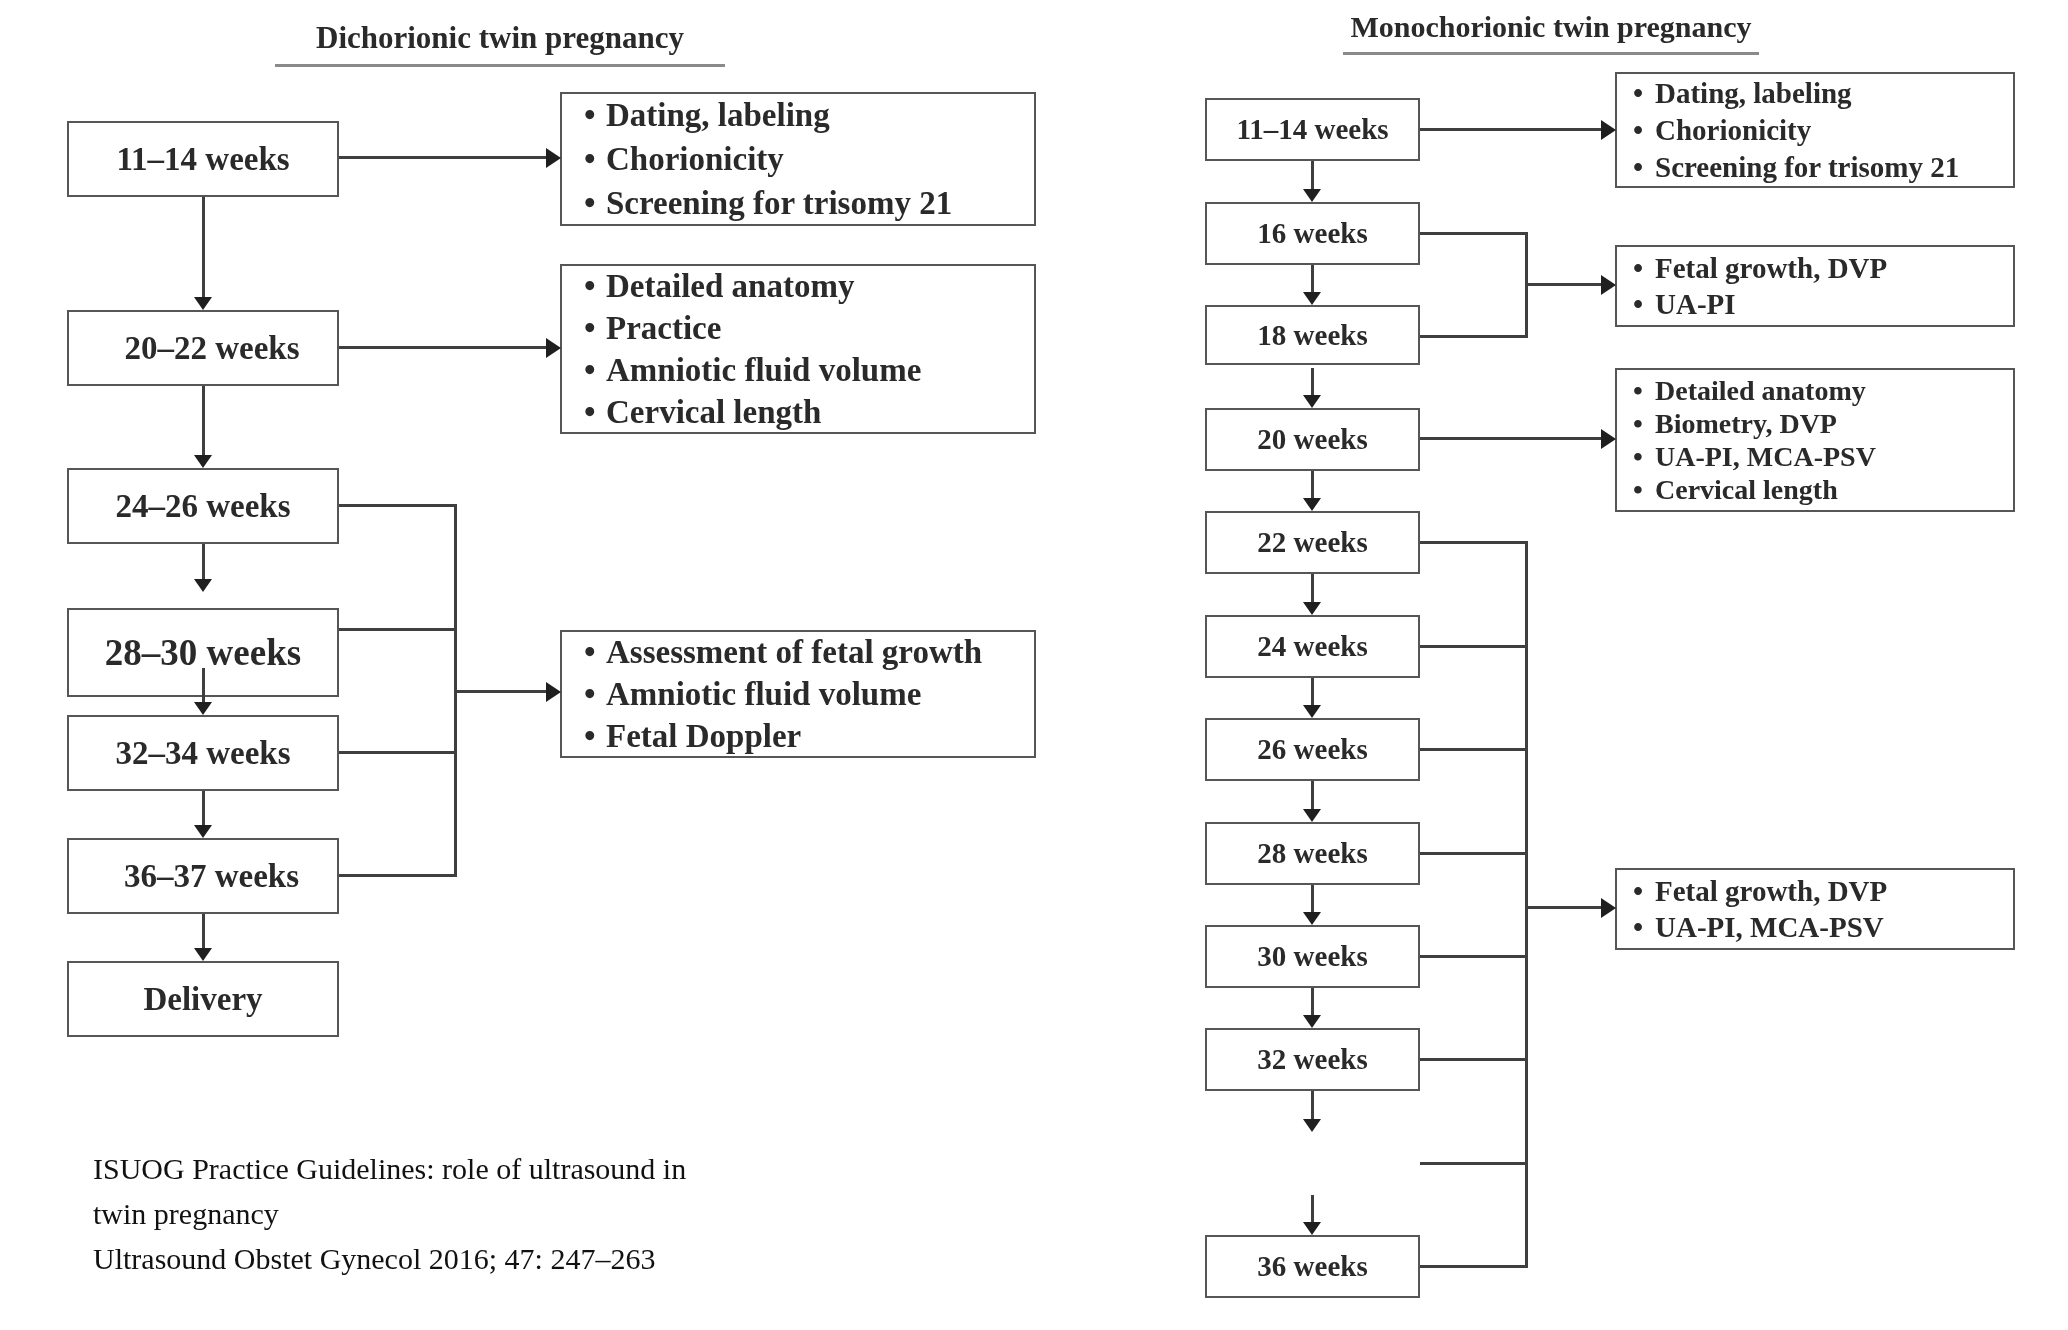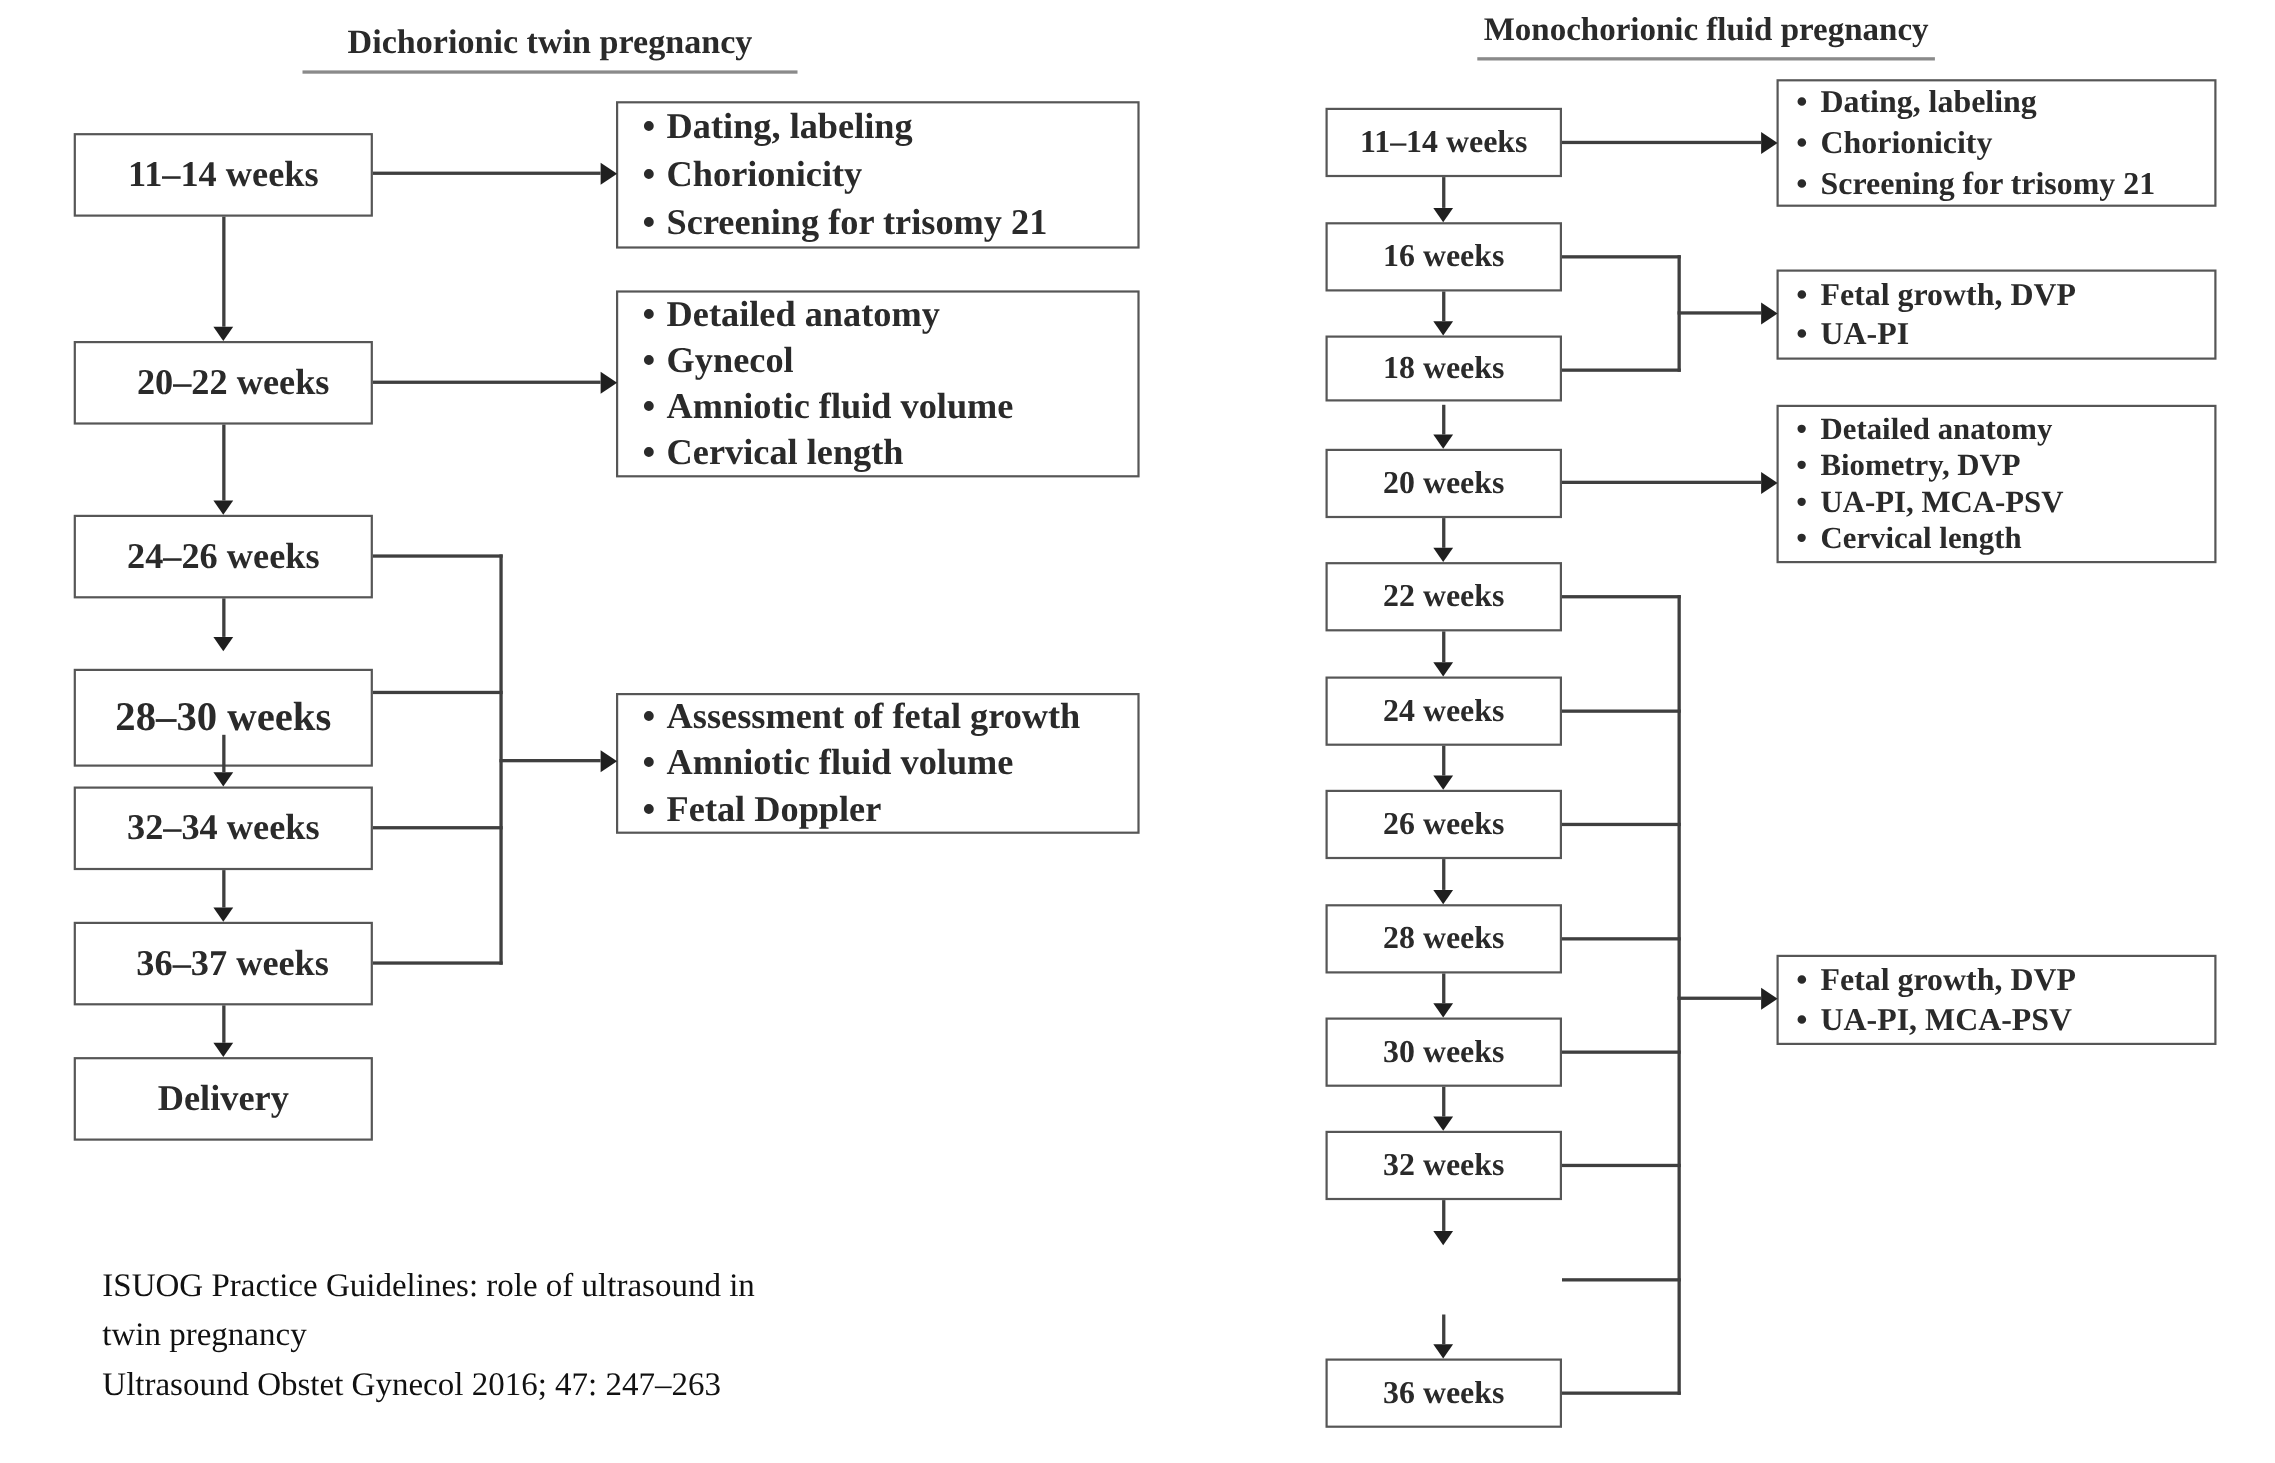--- a/index.html
+++ b/index.html
@@ -54,21 +54,21 @@
   <div class="wbox" style="left:67px;top:838px;width:272px;height:76px;font-size:33px;padding-left:17px;">36–37 weeks</div>
   <div class="wbox" style="left:67px;top:961px;width:272px;height:76px;font-size:33px;">Delivery</div>
 
   <div class="ibox" style="left:560px;top:92px;width:476px;height:134px;font-size:33px;line-height:44px;">
     <div class="bl">Dating, labeling</div>
     <div class="bl">Chorionicity</div>
     <div class="bl">Screening for trisomy 21</div>
   </div>
   <div class="ibox" style="left:560px;top:264px;width:476px;height:170px;font-size:33px;line-height:42px;">
     <div class="bl">Detailed anatomy</div>
-    <div class="bl">Gynecol</div>
+    <div class="bl">Practice</div>
     <div class="bl">Amniotic fluid volume</div>
     <div class="bl">Cervical length</div>
   </div>
   <div class="ibox" style="left:560px;top:630px;width:476px;height:128px;font-size:33px;line-height:42px;">
     <div class="bl">Assessment of fetal growth</div>
     <div class="bl">Amniotic fluid volume</div>
     <div class="bl">Fetal Doppler</div>
   </div>
 
   <div class="vl" style="left:202px;top:197px;height:100px;"></div>
@@ -90,21 +90,21 @@
   <div class="ah-r" style="left:546px;top:338px;"></div>
 
   <div class="hl" style="left:339px;top:504px;width:118px;"></div>
   <div class="hl" style="left:339px;top:628px;width:118px;"></div>
   <div class="hl" style="left:339px;top:751px;width:118px;"></div>
   <div class="hl" style="left:339px;top:874px;width:118px;"></div>
   <div class="vl" style="left:454px;top:504px;height:373px;"></div>
   <div class="hl" style="left:454px;top:690px;width:92px;"></div>
   <div class="ah-r" style="left:546px;top:682px;"></div>
 
-  <div class="col-title" style="left:1343px;top:10px;width:416px;font-size:30px;">Monochorionic fluid pregnancy</div>
+  <div class="col-title" style="left:1343px;top:10px;width:416px;font-size:30px;">Monochorionic twin pregnancy</div>
 
   <div class="wbox" style="left:1205px;top:98px;width:215px;height:63px;font-size:29px;">11–14 weeks</div>
   <div class="wbox" style="left:1205px;top:202px;width:215px;height:63px;font-size:29px;">16 weeks</div>
   <div class="wbox" style="left:1205px;top:305px;width:215px;height:60px;font-size:29px;">18 weeks</div>
   <div class="wbox" style="left:1205px;top:408px;width:215px;height:63px;font-size:29px;">20 weeks</div>
   <div class="wbox" style="left:1205px;top:511px;width:215px;height:63px;font-size:29px;">22 weeks</div>
   <div class="wbox" style="left:1205px;top:615px;width:215px;height:63px;font-size:29px;">24 weeks</div>
   <div class="wbox" style="left:1205px;top:718px;width:215px;height:63px;font-size:29px;">26 weeks</div>
   <div class="wbox" style="left:1205px;top:822px;width:215px;height:63px;font-size:29px;">28 weeks</div>
   <div class="wbox" style="left:1205px;top:925px;width:215px;height:63px;font-size:29px;">30 weeks</div>

